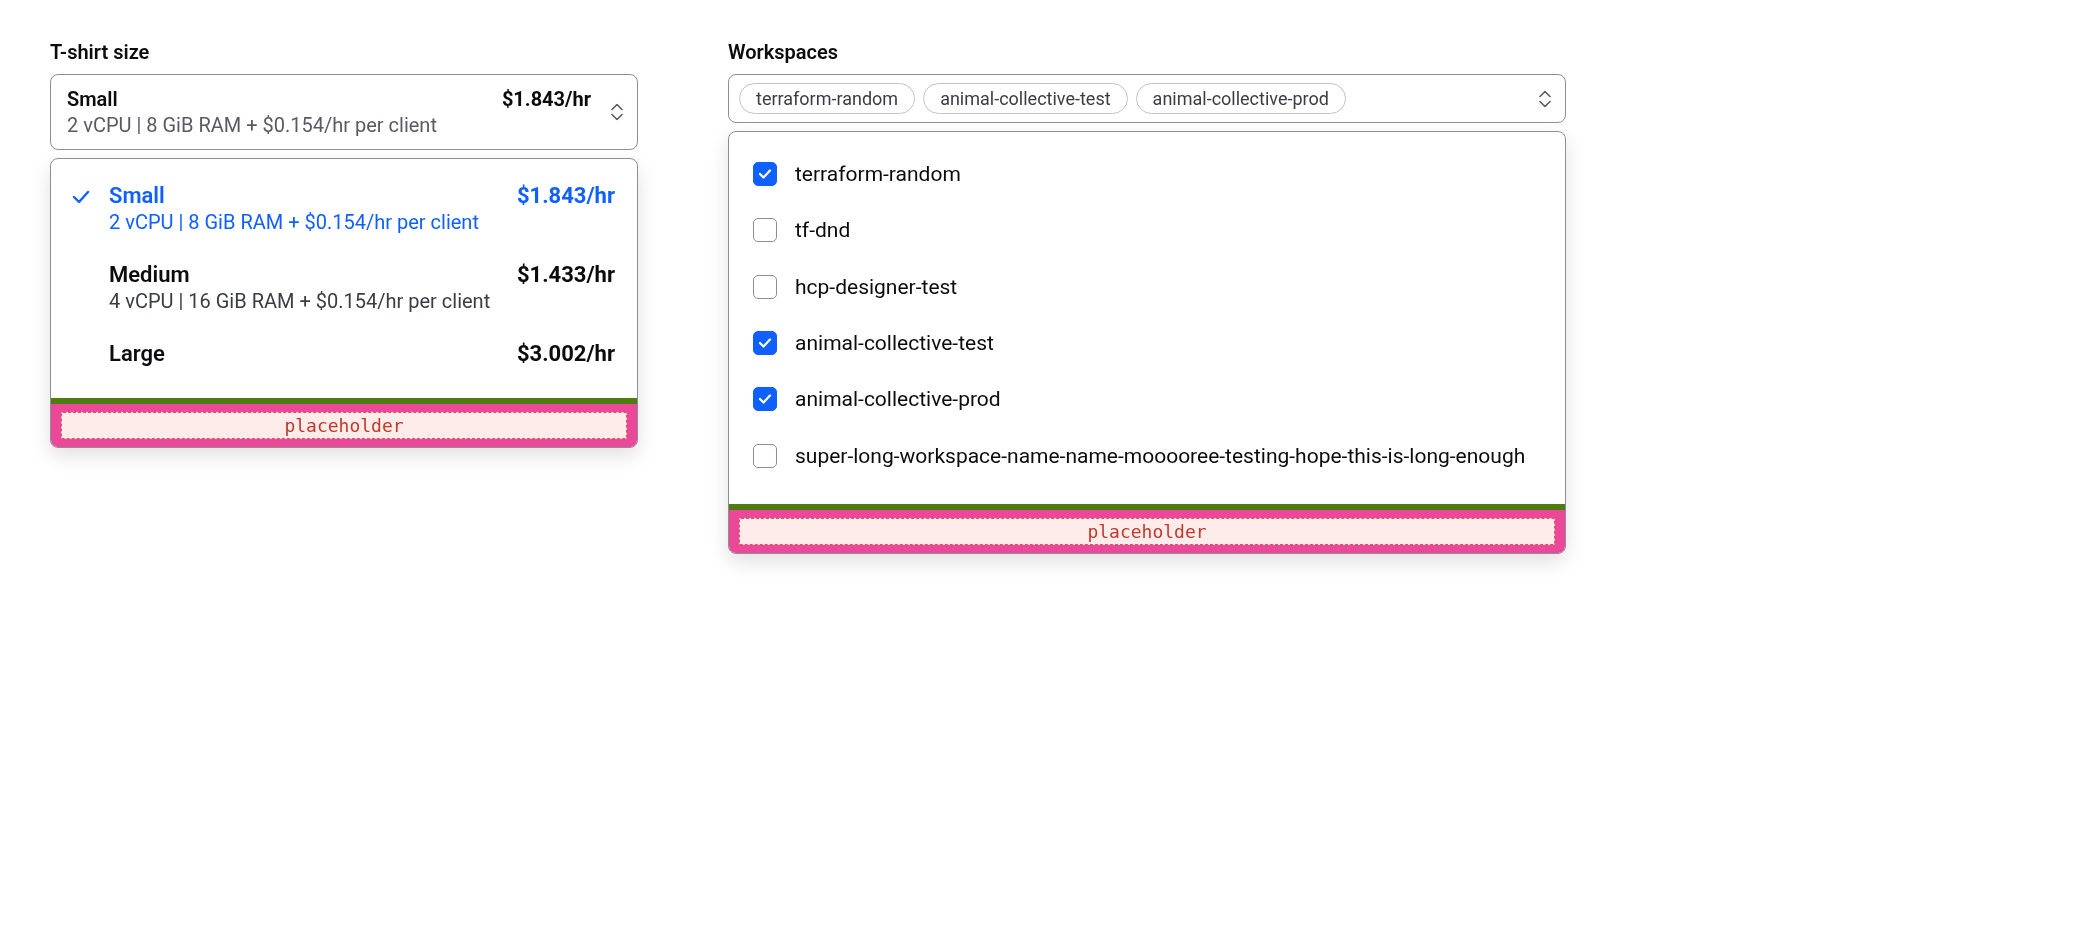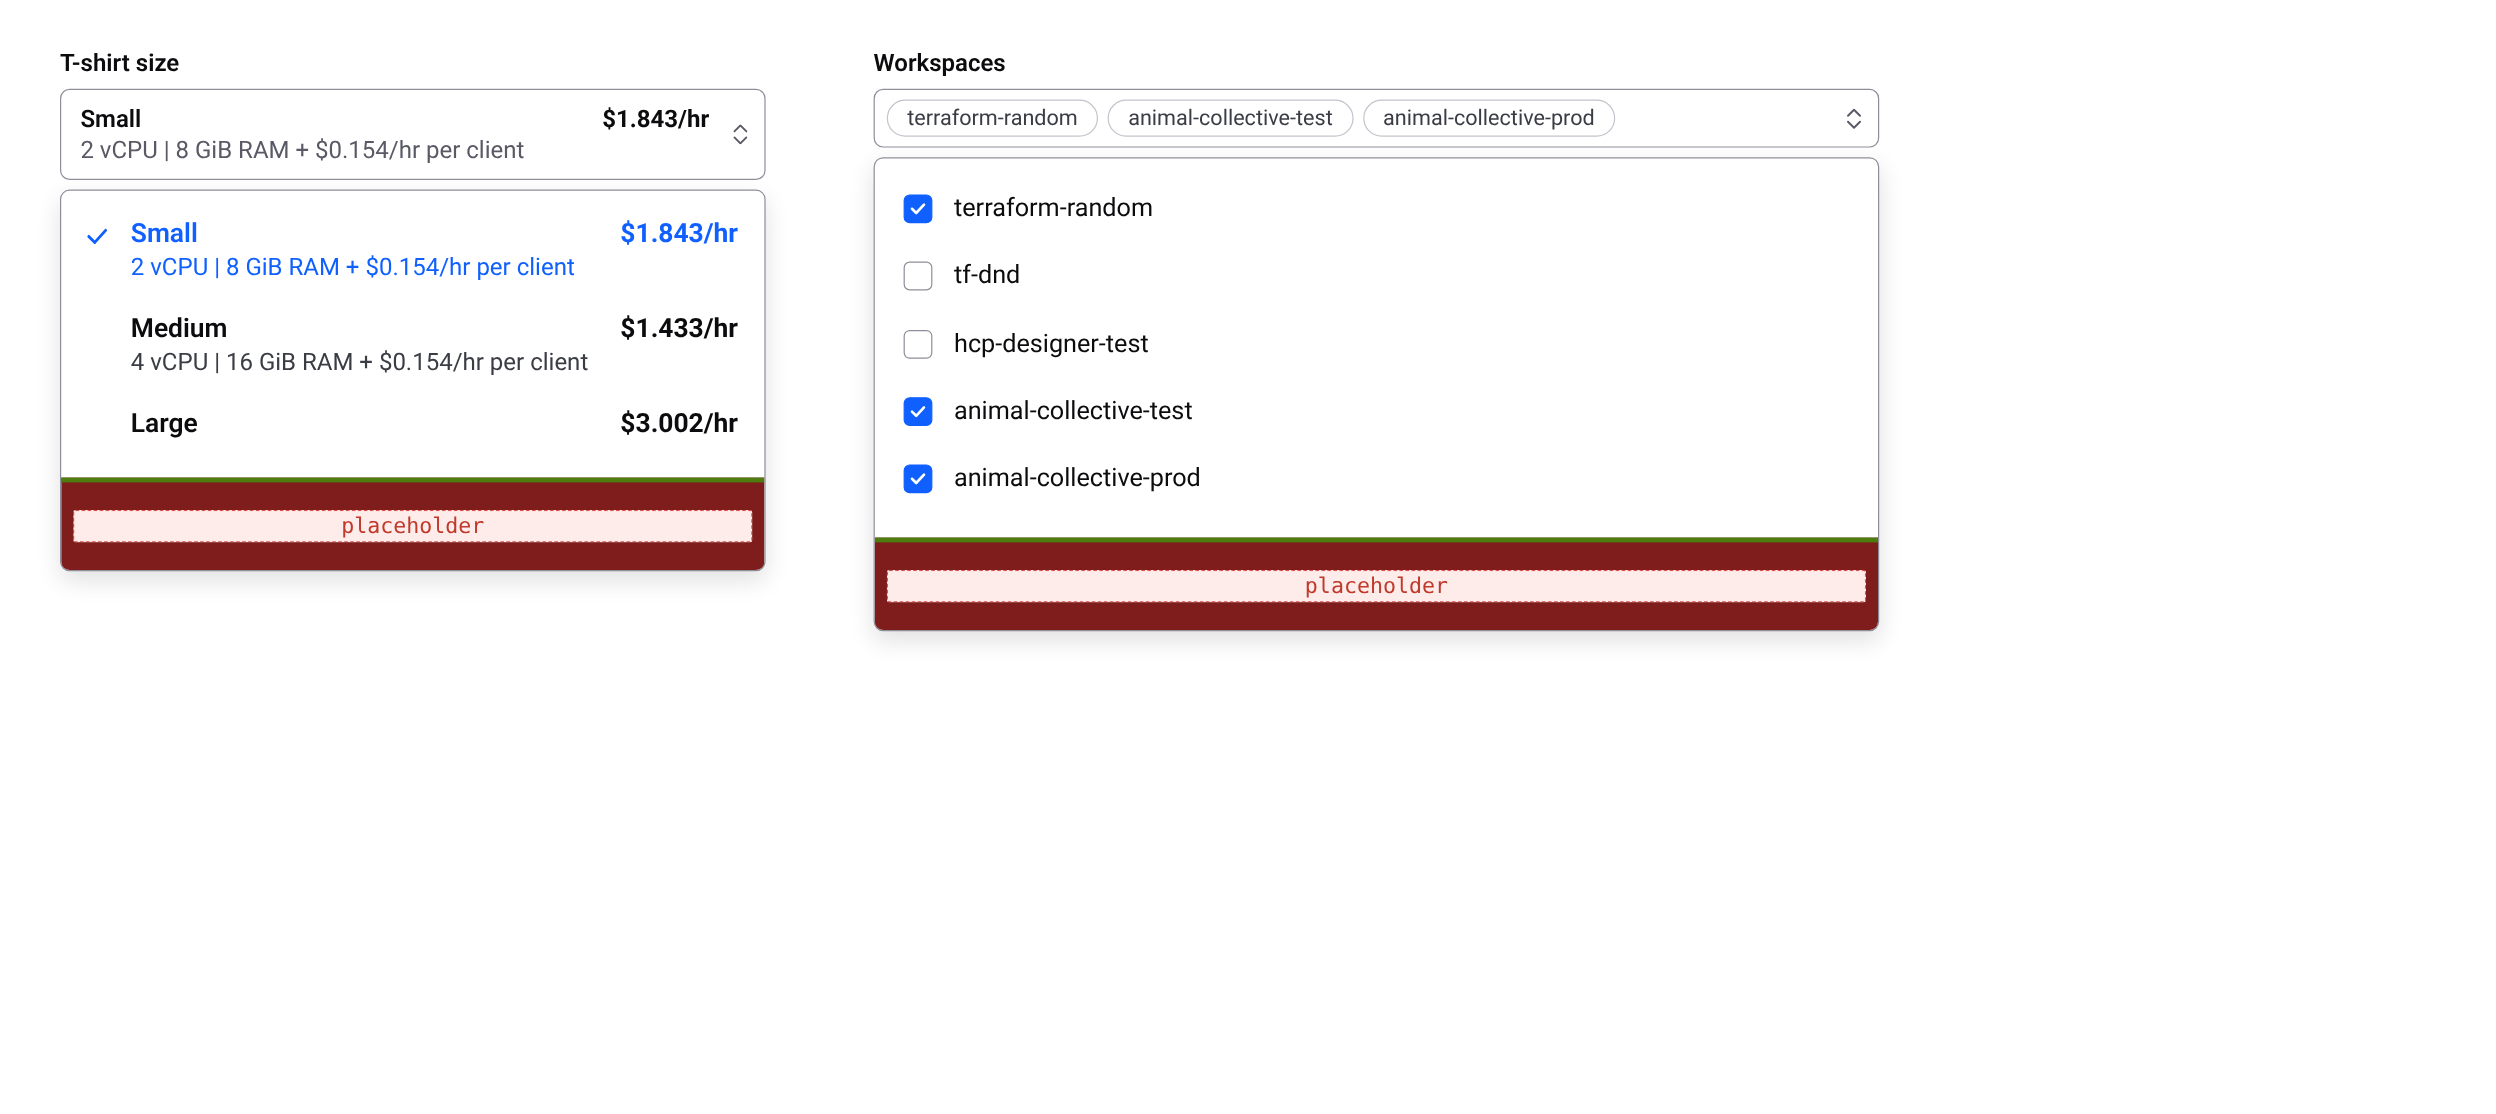--- a/index.html
+++ b/index.html
@@ -78,23 +78,23 @@
     .option.selected .option-price,
     .option.selected .option-sub { color: #1060ff; }
     .checkmark {
       position: absolute;
       left: 20px;
       top: 18px;
       color: #1060ff;
     }
 
     .placeholder-bar {
-      border-top: 4px solid #4d7c0f;
-      background: #7f1d1d;
-      padding: 23px 10px;
+      border-top: 6px solid #4d7c0f;
+      background: #ec4899;
+      padding: 8px 10px;
     }
     .placeholder-inner {
       border: 1.5px dashed #d9534f;
       background: #fdecea;
       color: #c0392b;
       font-family: "SFMono-Regular", Menlo, Consolas, monospace;
       font-size: 18px;
       text-align: center;
       padding: 2px 0;
       border-radius: 2px;
@@ -264,19 +264,23 @@
 
       <div class="ws-option">
         <span class="checkbox checked">
           <svg width="14" height="14" viewBox="0 0 14 14">
               <path d="M2 7 L5.5 10.5 L12 3.5" fill="none" stroke="currentColor" stroke-width="2.2" stroke-linecap="round" stroke-linejoin="round"></path>
             </svg>
         </span>
         <span class="ws-label">animal-collective-prod</span>
       </div>
 
+      <div class="ws-option">
+        <span class="checkbox"></span>
+        <span class="ws-label">super-long-workspace-name-name-mooooree-testing-hope-this-is-long-enough</span>
+      </div>
 
     </div>
     <div class="placeholder-bar">
       <div class="placeholder-inner">placeholder</div>
     </div>
   </div>
 </div>
 
 </body></html>

